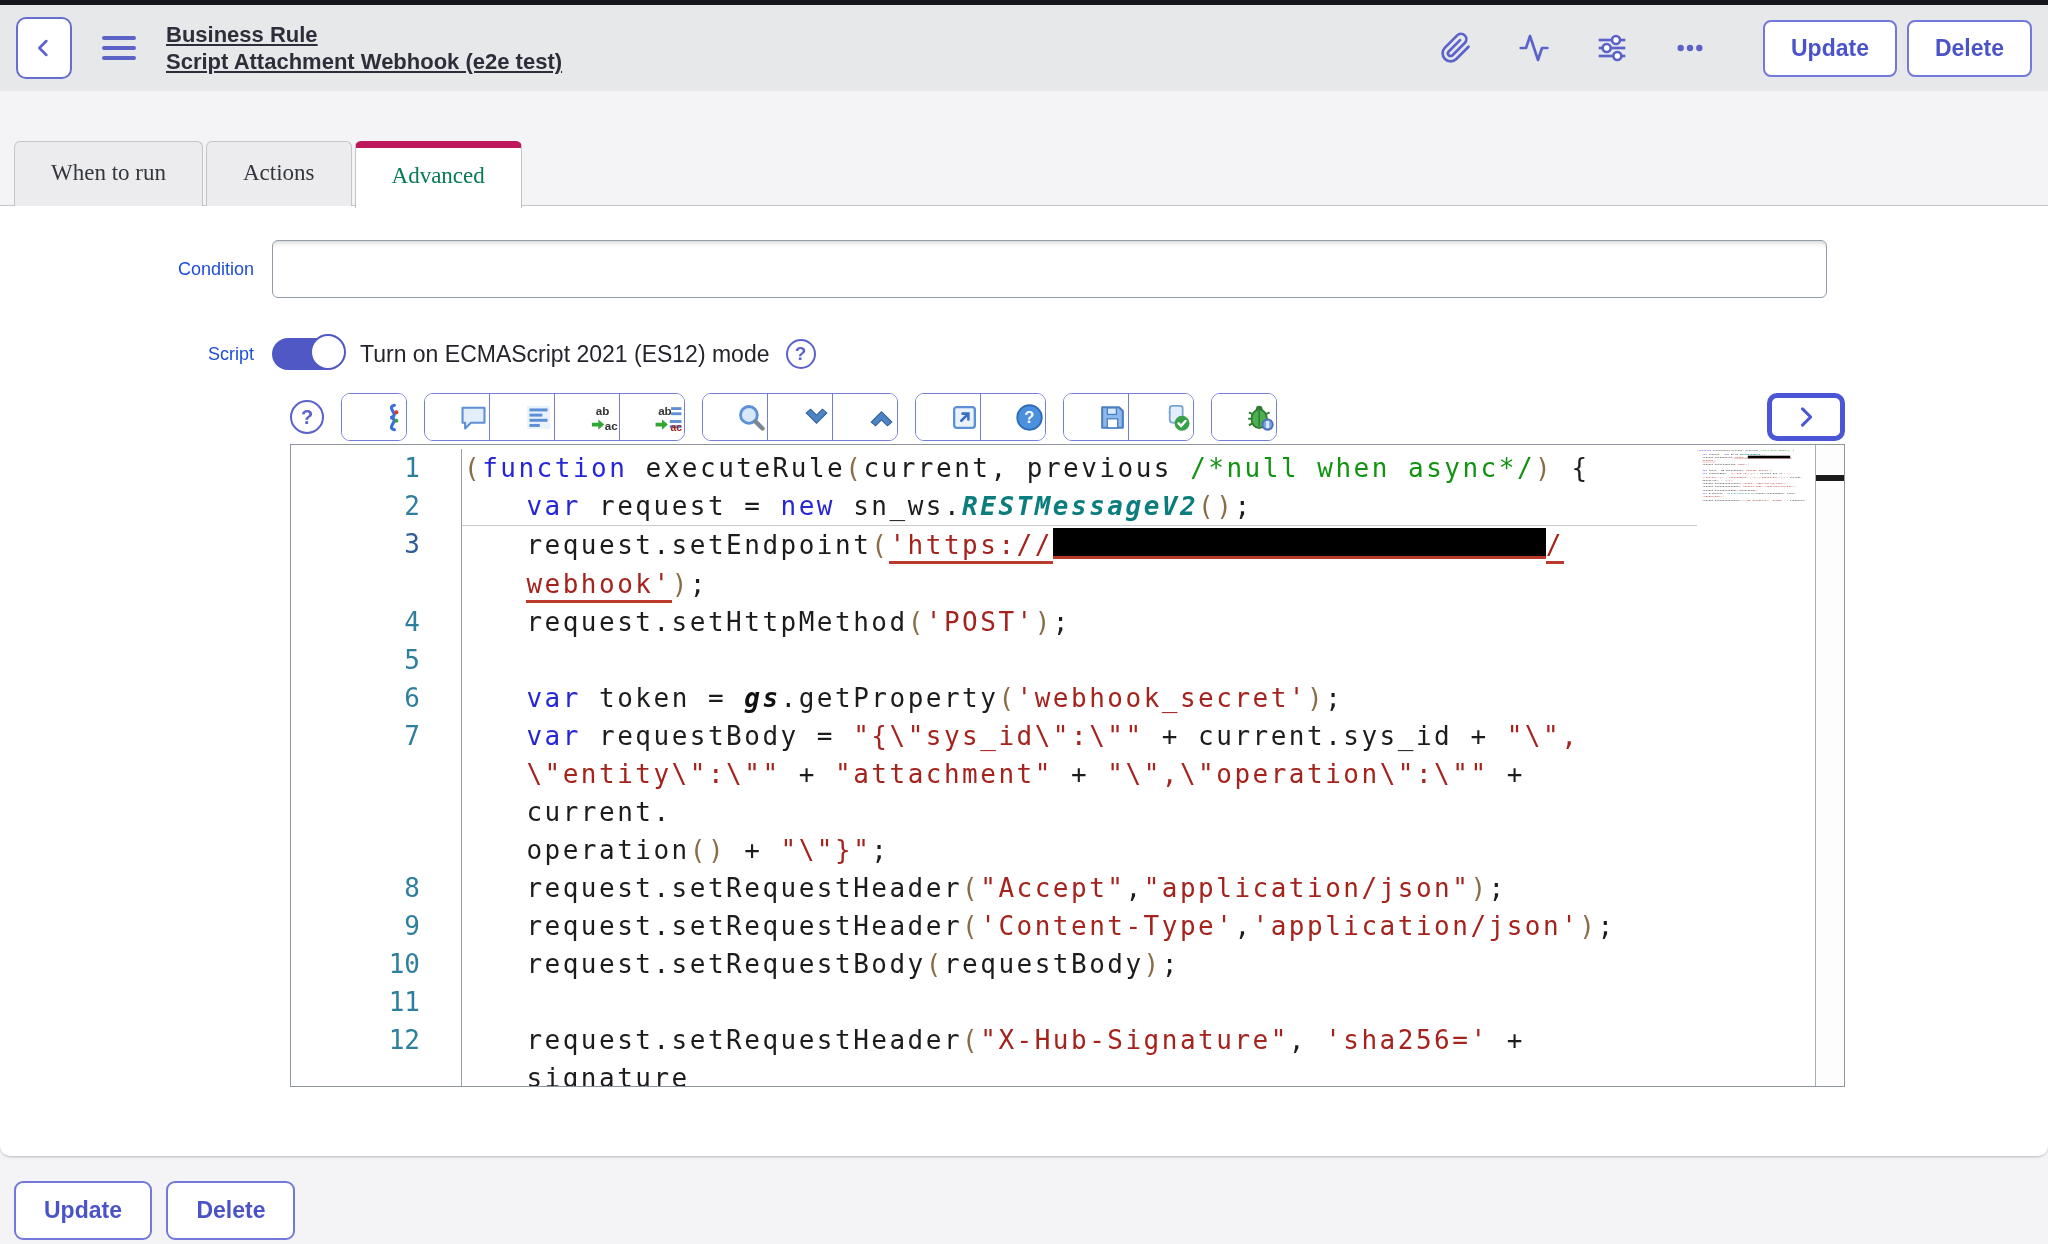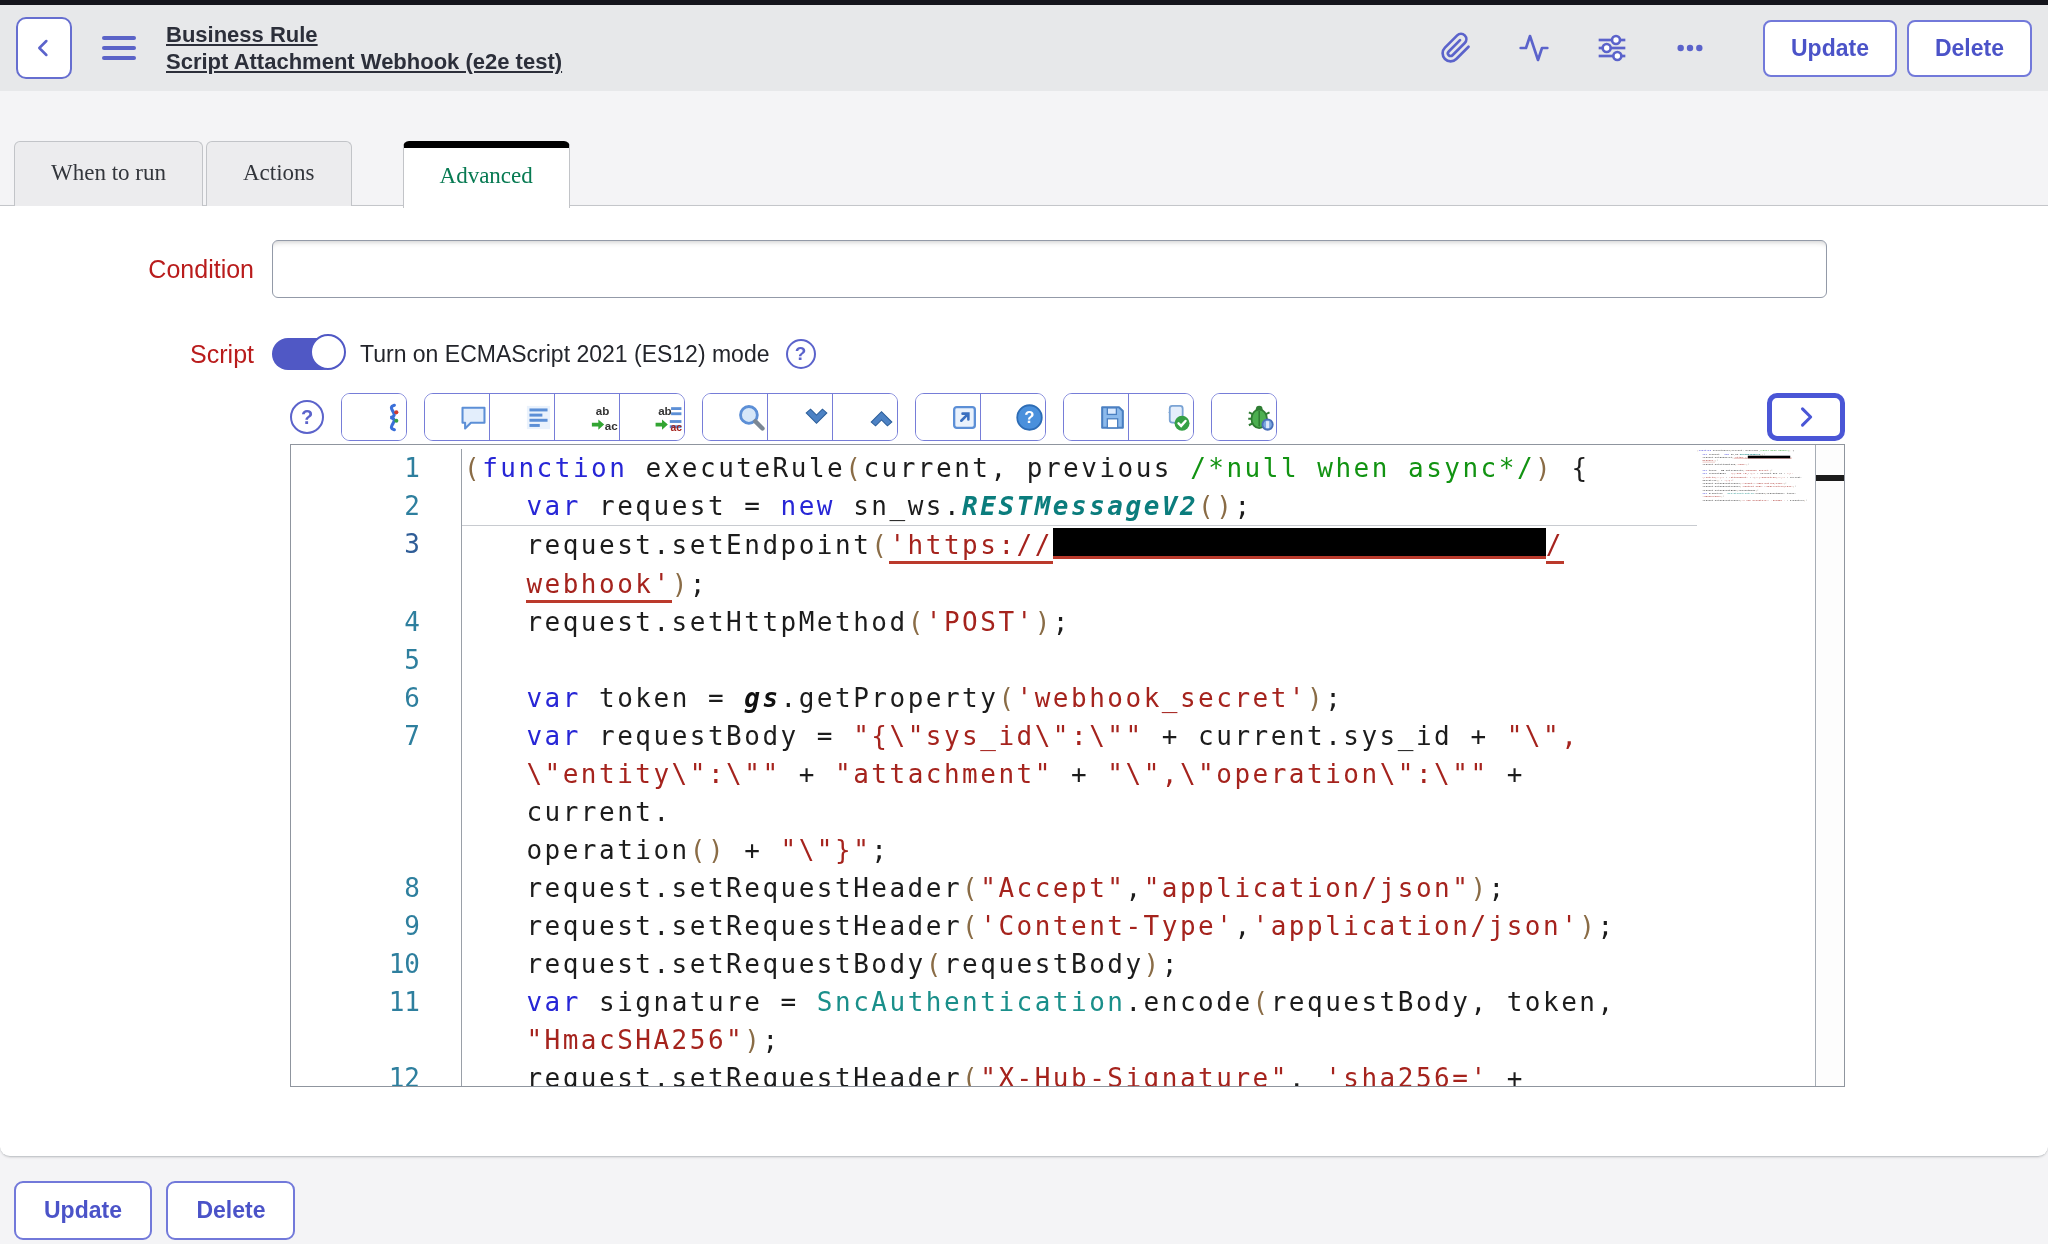--- a/index.html
+++ b/index.html
@@ -33,34 +33,34 @@
   .hdr-btn + .hdr-btn{margin-left:-34px;}
   .hdr-btn.first{margin-left:12px;}
   
   .tabs{display:flex;padding-left:14px;margin-top:50px;position:relative;z-index:2;font-family:Liberation Serif, serif;}
   .tab{
     background:#ececee;border:1px solid #c2c4c8;border-bottom:none;
     border-radius:6px 6px 0 0;padding:0 36px;height:65px;line-height:62px;
     font-size:23px;color:#33363c;cursor:pointer;margin-right:3px;box-sizing:border-box;
   }
   .tab.active{
-    background:#fff;border-top:7px solid #000000;color:#077a52;
-    margin-bottom:-2px;height:67px;line-height:56px;margin-left:48px;
+    background:#fff;border-top:7px solid #be185d;color:#077a52;
+    margin-bottom:-2px;height:67px;line-height:56px;
   }
   
   .panel{
     background:#fff;border-top:1px solid #c4c6ca;border-bottom:1px solid #c6c9cd;
     border-radius:0 0 10px 10px;min-height:952px;box-sizing:border-box;
     position:relative;z-index:1;margin-top:-1px;padding-top:34px;
     box-shadow:0 1px 2px rgba(0,0,0,0.10);
   }
   .form-row{display:flex;align-items:center;}
   .form-label{
     width:272px;flex:none;text-align:right;padding-right:18px;box-sizing:border-box;
-    font-size:25px;color:#b91c1c;
+    font-size:18px;color:#1d4ed8;
   }
   .condition-input{
     width:1555px;height:58px;box-sizing:border-box;border:1.5px solid #939aa8;border-radius:6px;
     background:#fff;box-shadow:inset 0 6px 6px -6px rgba(0,0,0,0.28);
     font-size:22px;padding:0 14px;font-family:inherit;color:#222;
   }
   .script-row{margin-top:40px;align-items:center;}
   .switch{width:66px;height:32px;border-radius:16px;background:#5058c5;position:relative;cursor:pointer;flex:none;}
   .switch .knob{
     position:absolute;right:-8px;top:-4px;width:36px;height:36px;border-radius:50%;
@@ -414,22 +414,20 @@
         <div class="line">
           <span class="gutter">9</span>
           <div class="content" style="padding-left: 64.4px;"><span>request.setRequestHeader</span><span class="tok-par">(</span><span class="tok-str">'Content-Type'</span><span>,</span><span class="tok-str">'application/json'</span><span class="tok-par">)</span><span>;</span></div>
         </div>
         <div class="line">
           <span class="gutter">10</span>
           <div class="content" style="padding-left: 64.4px;"><span>request.setRequestBody</span><span class="tok-par">(</span><span>requestBody</span><span class="tok-par">)</span><span>;</span></div>
         </div>
         <div class="line">
           <span class="gutter">11</span>
-          <div class="content" style="padding-left: 64.4px;"><span class="tok-kw">var</span><span> signature = </span><span class="tok-cls2">SncAuthentication</span><span>.encode</span><span class="tok-par">(</span><span>requestBody, token,</span>
-<span class="tok-str">"HmacSHA256"</span><span class="tok-par">)</span><span>;</span></div>
         </div>
         <div class="line">
           <span class="gutter">12</span>
           <div class="content" style="padding-left: 64.4px;"><span>request.setRequestHeader</span><span class="tok-par">(</span><span class="tok-str">"X-Hub-Signature"</span><span>, </span><span class="tok-str">'sha256='</span><span> + signature</span></div>
         </div>
       </div>
     <div class="minimap">
       <div class="minimap-inner" id="minimap-inner">
           <div class="line">
             <div class="content" style="padding-left: 2px;"><span class="tok-par">(</span><span class="tok-kw">function</span><span> executeRule</span><span class="tok-par">(</span><span>current, previous </span><span class="tok-cmt">/*null when async*/</span><span class="tok-par">)</span><span> {</span></div>

